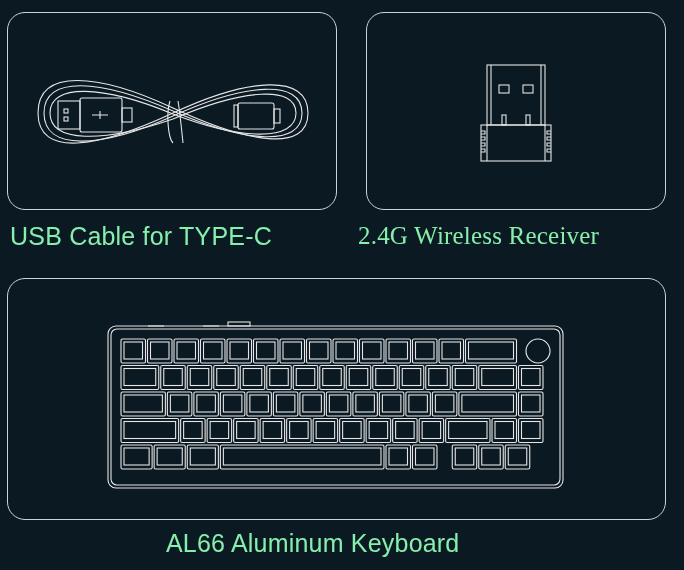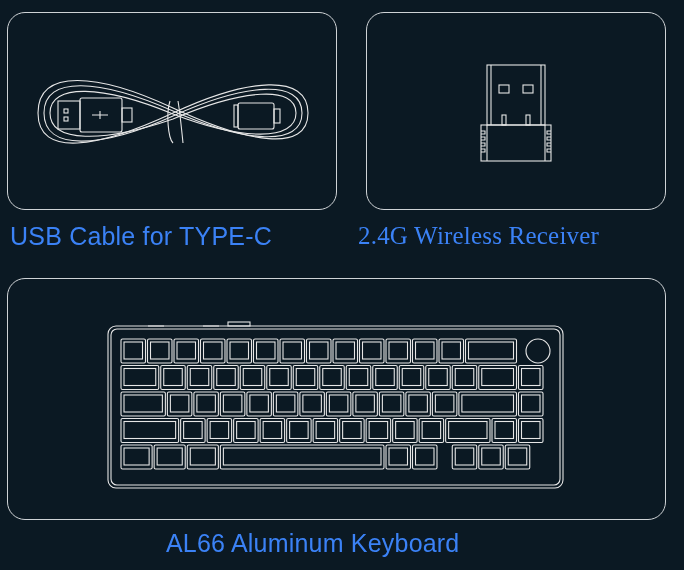--- a/index.html
+++ b/index.html
@@ -1,18 +1,18 @@
 <!DOCTYPE html>
 <html><head>
 <meta charset="utf-8">
 <style>
   html,body{margin:0;padding:0;}
   body{width:684px;height:570px;background:#0b1923;position:relative;overflow:hidden;font-family:"Liberation Sans",sans-serif;color:#f2f2f2;}
   .card{position:absolute;border:1.3px solid #cfd3d6;border-radius:18px;box-sizing:border-box;}
-  .label{position:absolute;font-size:25px;white-space:nowrap;letter-spacing:0.2px;color:#3b82f6;}
+  .label{position:absolute;font-size:25px;white-space:nowrap;letter-spacing:0.2px;color:#86efac;}
   svg{position:absolute;overflow:visible;}
   svg *{fill:none;stroke:#e6e6e6;stroke-width:1.1;}
 </style>
 </head>
 <body>
 
 <div class="card" style="left:7px;top:12px;width:330px;height:198px;">
   <svg width="330" height="198" viewBox="0 0 330 198">
     <path d="M30 100 C30 55 90 60 165 95 C240 130 300 140 300 100 C300 60 240 65 165 100 C90 135 30 145 30 100Z"></path>
     <path d="M36 100 C36 62 92 66 165 98 C238 130 294 134 294 100 C294 66 238 70 165 103 C92 136 36 138 36 100Z"></path>

